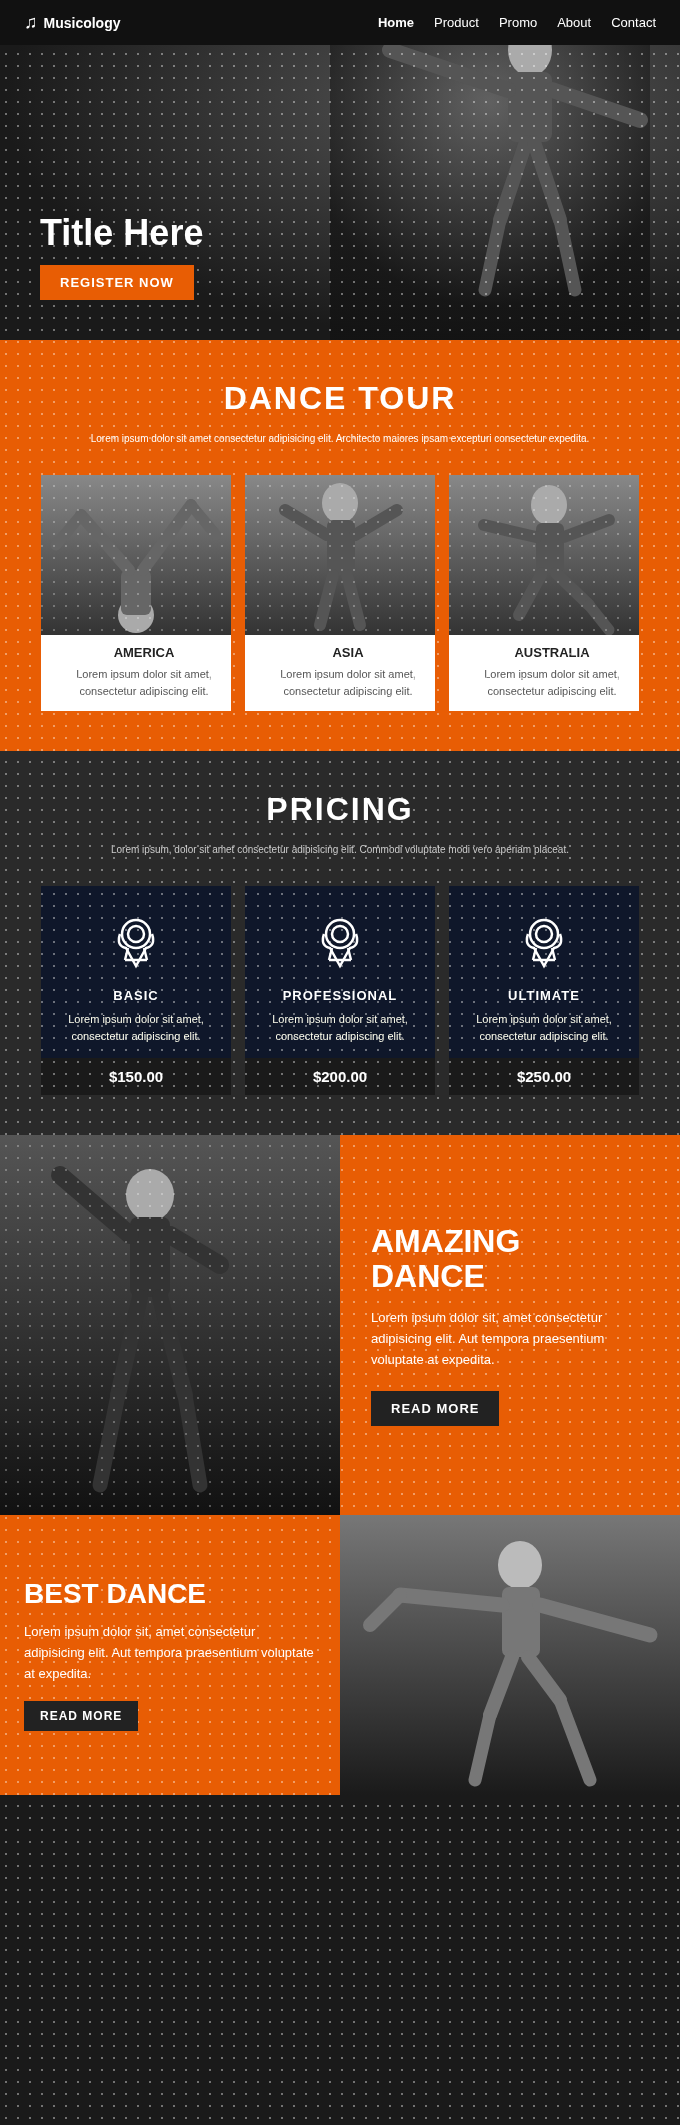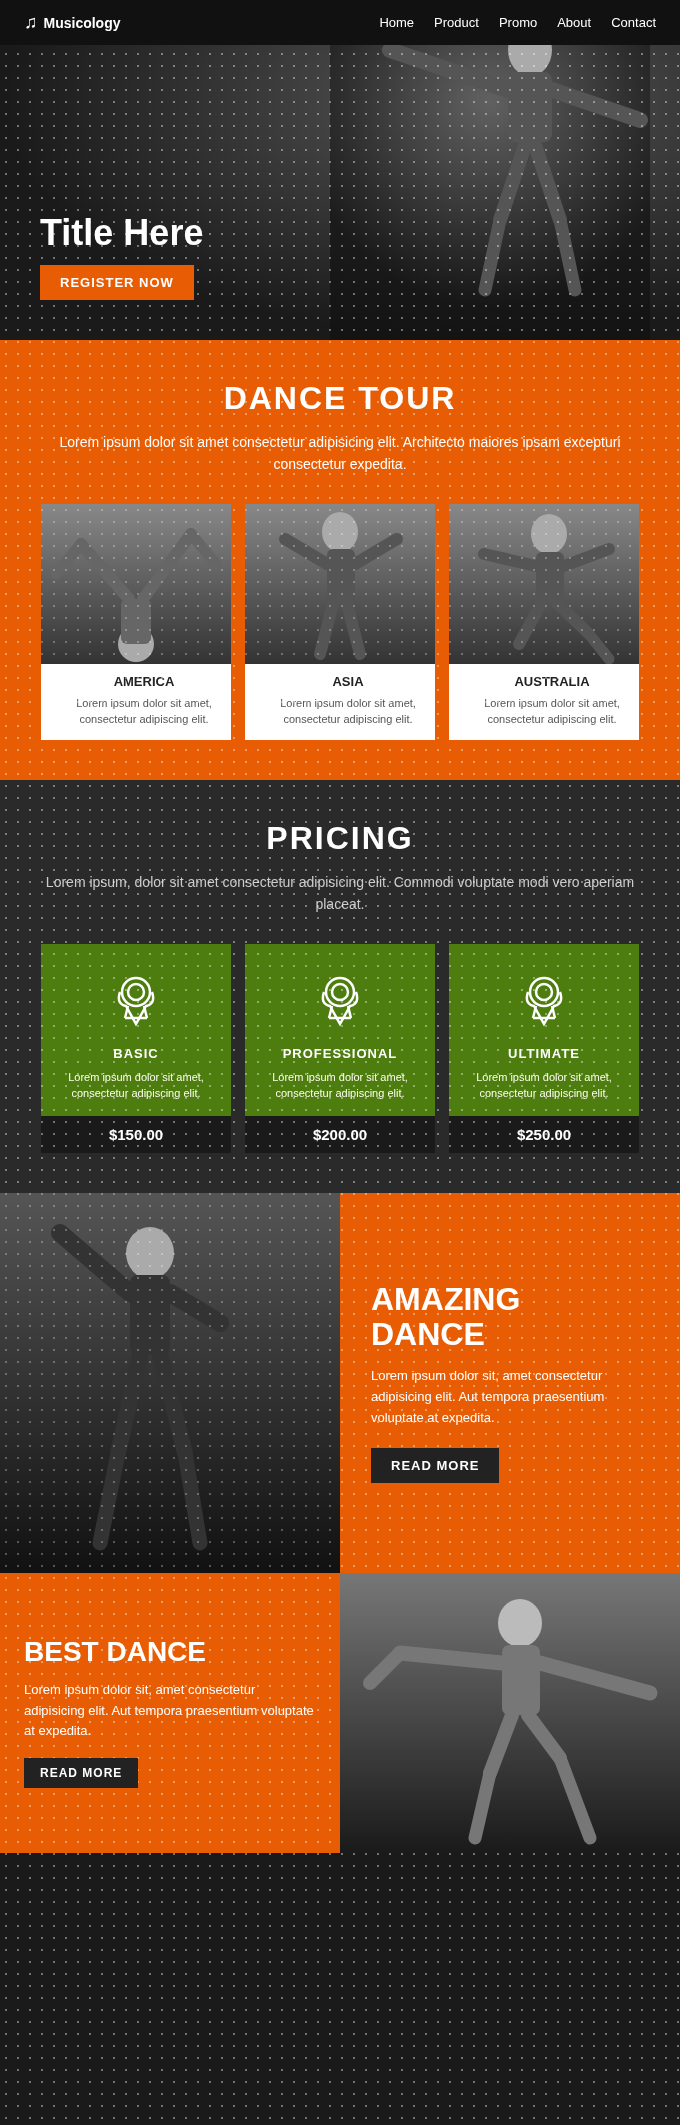--- a/index.html
+++ b/index.html
@@ -8,21 +8,21 @@
     
     nav {
       display: flex; align-items: center; justify-content: space-between;
       padding: 12px 24px; background: #111; position: absolute; top: 0; left: 0; right: 0; z-index: 10;
     }
     .logo { display: flex; align-items: center; gap: 6px; }
     .logo-icon { color: #fff; font-size: 18px; }
     .logo-text { color: #fff; font-size: 14px; font-weight: bold; }
     .nav-links { display: flex; gap: 20px; }
     .nav-links a { color: #fff; text-decoration: none; font-size: 13px; }
-    .nav-links a.active { font-weight: normal; }
+    .nav-links a.active { font-weight: bold; }
 
     
     .hero {
       position: relative; height: 340px; overflow: hidden;
       background: linear-gradient(135deg, #222 0%, #444 50%, #222 100%);
       display: flex; align-items: flex-end; padding-bottom: 40px;
     }
     .hero-bg {
       position: absolute; top: 0; left: 0; right: 0; bottom: 0;
       background: radial-gradient(ellipse at 70% 30%, #555 0%, #1a1a1a 70%);
@@ -39,21 +39,21 @@
       font-size: 13px; font-weight: bold; cursor: pointer; text-transform: uppercase; letter-spacing: 1px;
     }
 
     
     .dance-tour {
       background: #e85d04; padding: 40px 30px; text-align: center;
     }
     .section-title {
       font-size: 32px; font-weight: 900; color: #fff; text-transform: uppercase; margin-bottom: 14px; letter-spacing: 2px;
     }
-    .section-desc { font-size: 14px; color: #fff; margin-bottom: 28px; line-height: 1.6; }
+    .section-desc { font-size: 10px; color: #fff; margin-bottom: 28px; line-height: 1.6; }
 
     .cards-row { display: flex; gap: 14px; justify-content: center; }
     .card {
       background: #fff; color: #222; flex: 1; max-width: 190px; overflow: hidden;
     }
     .card-img {
       width: 100%; height: 160px; overflow: hidden;
       background: linear-gradient(180deg, #888 0%, #444 100%);
       position: relative;
     }
@@ -65,21 +65,21 @@
 
     
     .pricing {
       background: #2a2a2a; padding: 40px 30px; text-align: center;
     }
     .pricing .section-title { color: #fff; }
     .pricing .section-desc { color: #ccc; }
 
     .pricing-cards { display: flex; gap: 14px; justify-content: center; margin-top: 24px; }
     .pricing-card {
-      background: #4d7c0f; flex: 1; max-width: 190px; padding: 24px 14px 0; text-align: center;
+      background: #0f172a; flex: 1; max-width: 190px; padding: 24px 14px 0; text-align: center;
       display: flex; flex-direction: column;
     }
     .pricing-icon { margin-bottom: 14px; }
     .pricing-icon svg { width: 60px; height: 60px; }
     .pricing-name { font-size: 13px; font-weight: 900; color: #fff; text-transform: uppercase; margin-bottom: 8px; letter-spacing: 1px; }
     .pricing-desc { font-size: 11px; color: #ffe; margin-bottom: 14px; line-height: 1.5; }
     .pricing-price {
       background: #1a1a1a; color: #fff; padding: 10px; font-size: 15px; font-weight: bold;
       margin: 0 -14px; margin-top: auto;
     }

